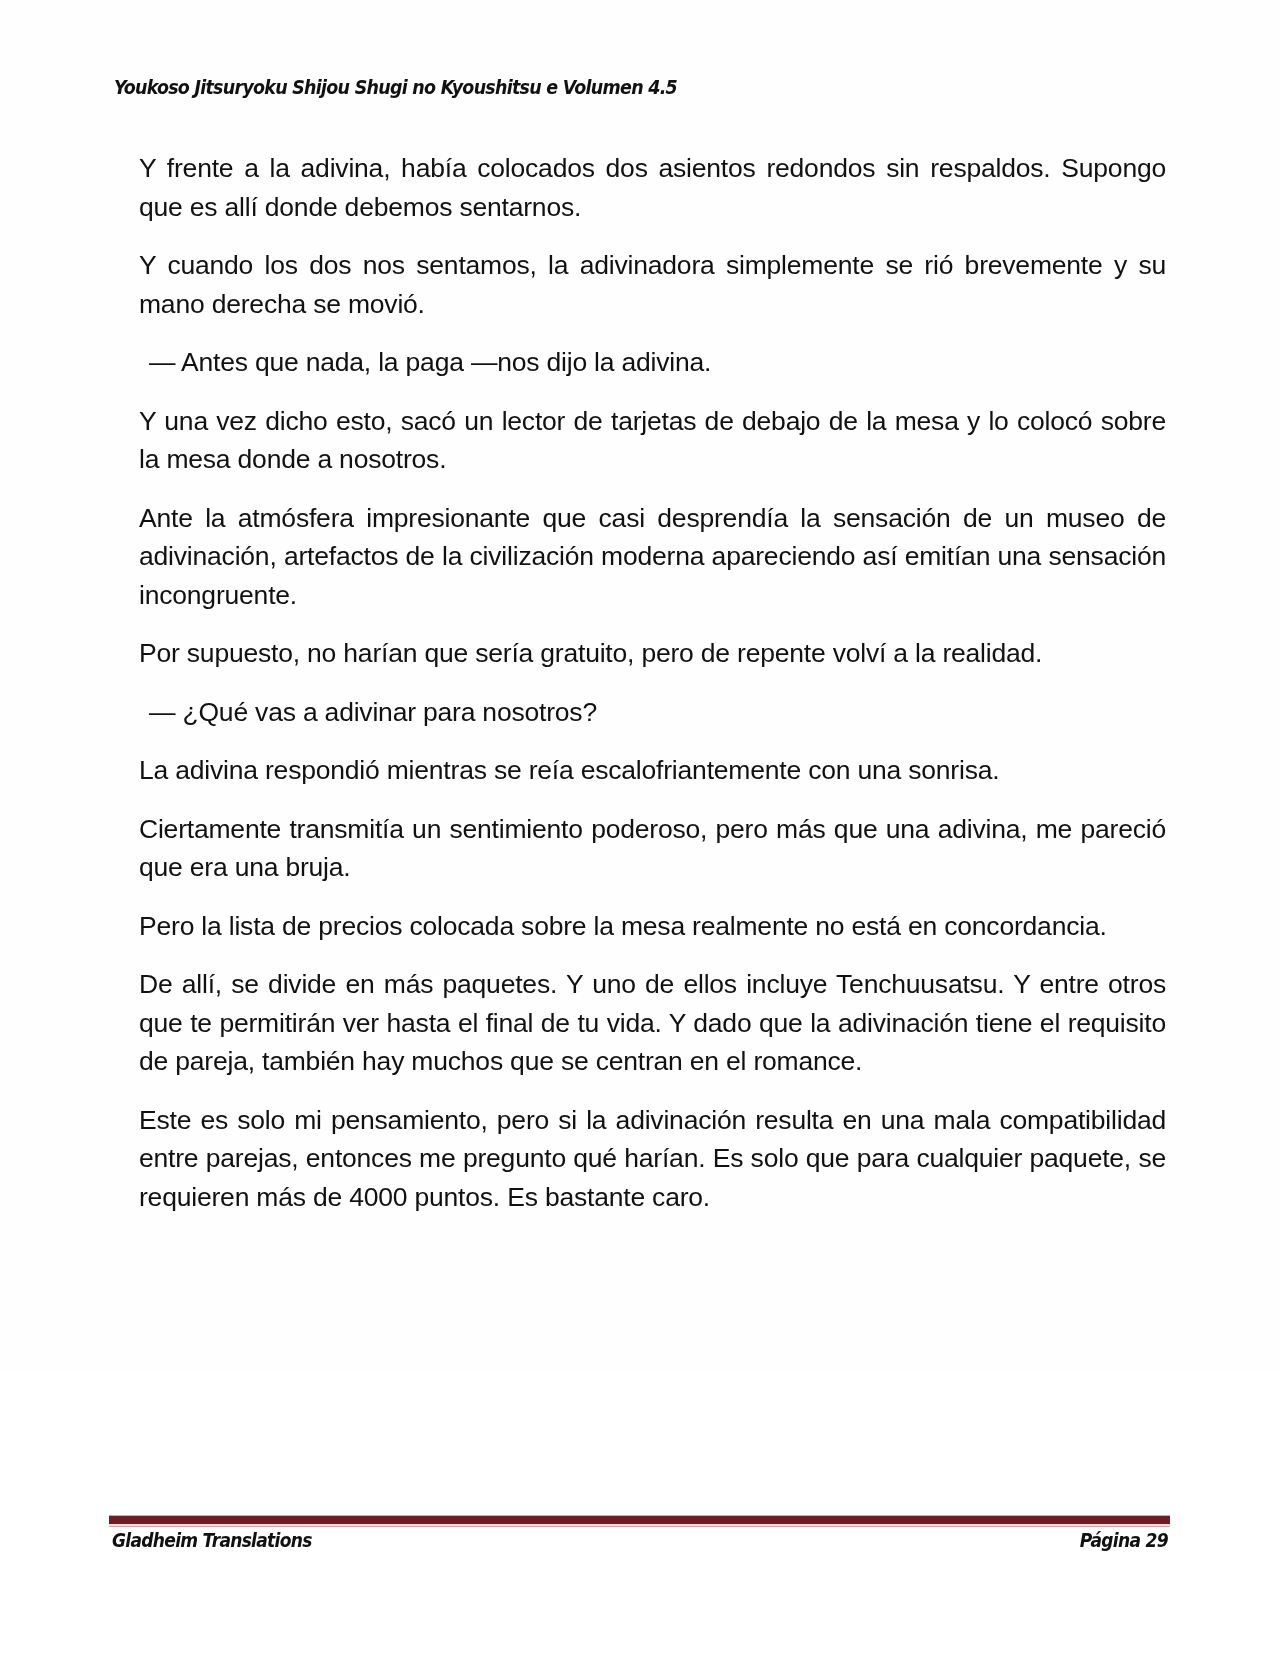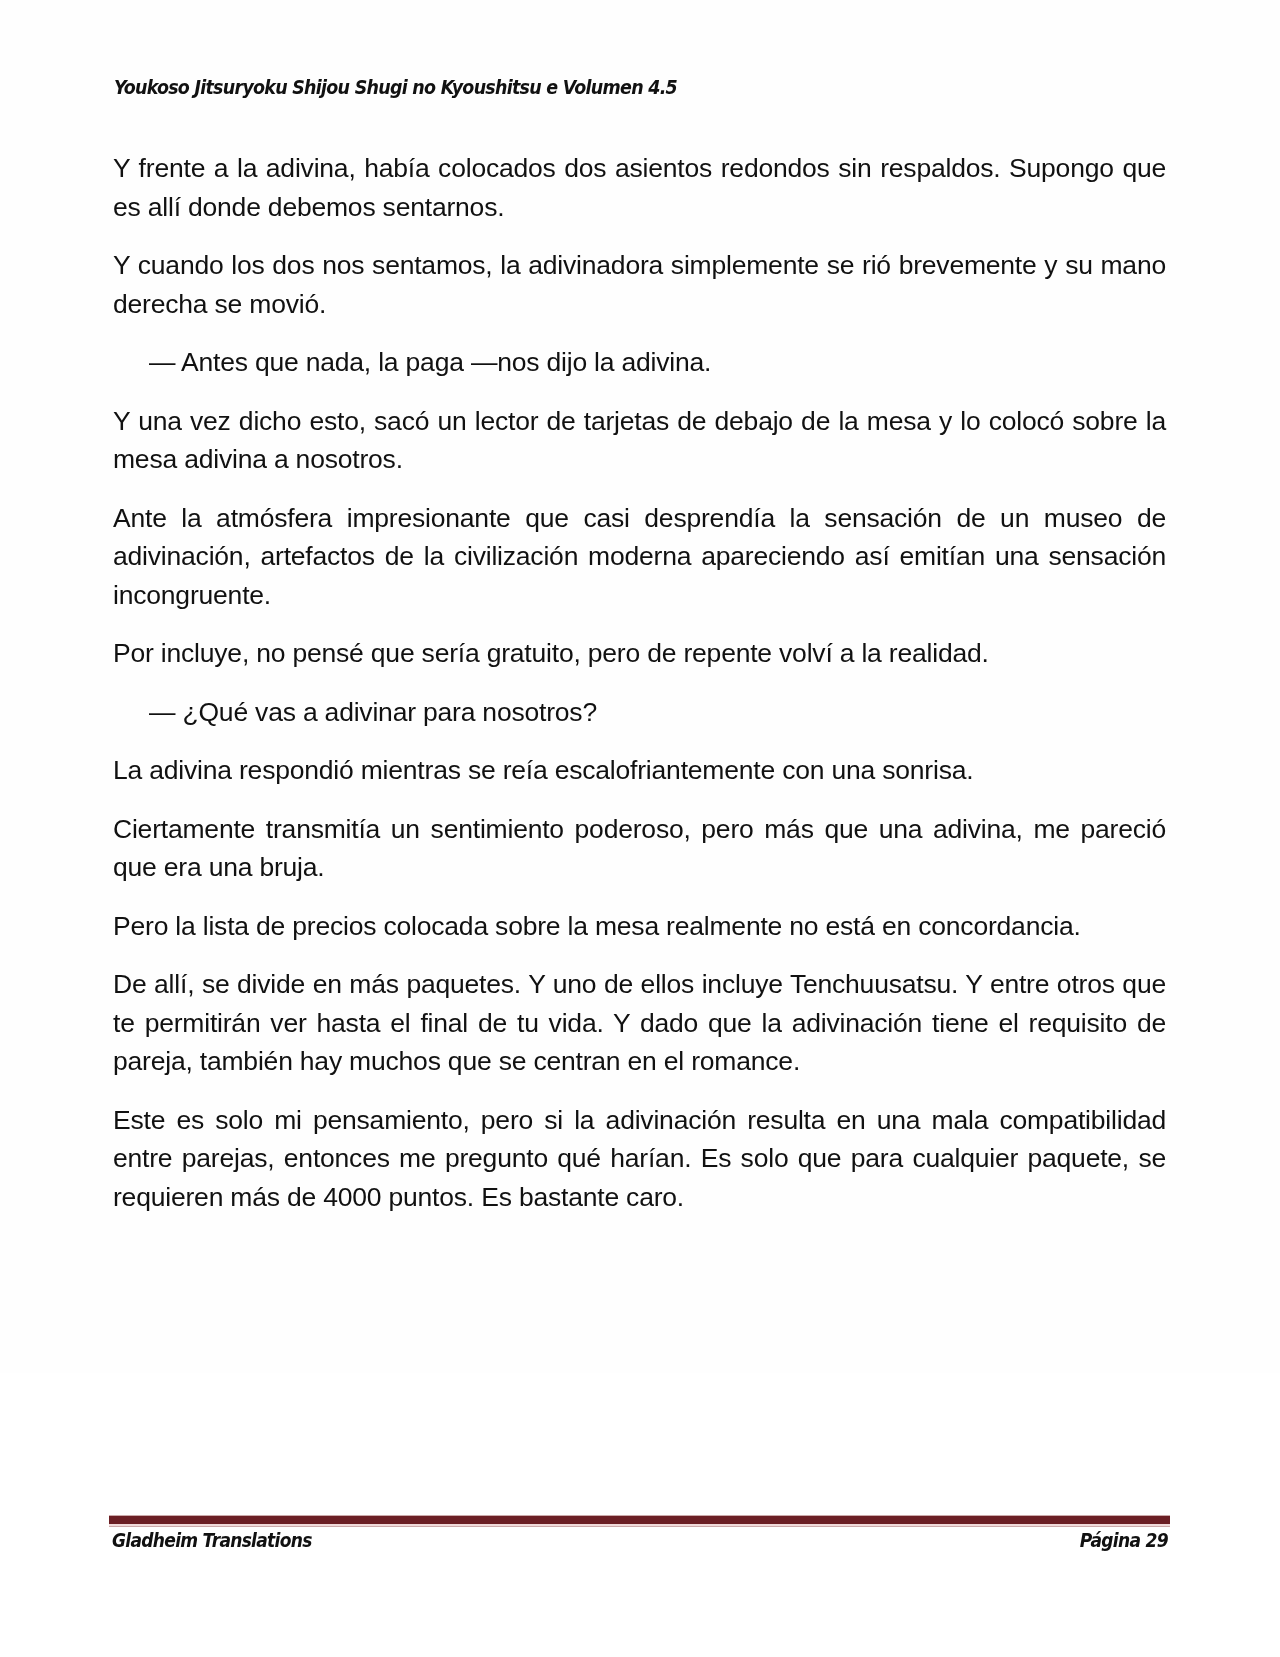--- a/index.html
+++ b/index.html
@@ -10,21 +10,21 @@
       font-family: "DejaVu Sans", sans-serif; font-weight: bold; font-style: italic;
       font-size: 19px; letter-spacing: -0.8px; color: #111;
       transform: scaleX(0.92); transform-origin: left center;
     }
     .body-text {
       position: absolute; left: 113px; top: 149px; width: 1053px;
       font-family: "Liberation Sans", sans-serif; font-size: 26.5px; line-height: 38.5px;
       color: #111; letter-spacing: -0.2px;
     }
     .body-text p { margin: 0 0 20px 0; text-align: justify; }
-    .body-text p.last-line-left { text-align-last: left; }
+    .body-text p.last-line-left { text-align-last: left; margin-left: 26px; }
     .body-text p.dialogue { padding-left: 36px; text-align: left; }
     .footer-rule {
       position: absolute; left: 109px; top: 1515px; width: 1061px; height: 10px;
       background: #6b1f24;
       border-top: 1px solid #caa; border-bottom: 1px solid #caa;
       box-shadow: 0 -2px 0 #f1dada inset;
     }
     .footer-left, .footer-right {
       position: absolute; top: 1529px;
       font-family: "DejaVu Sans", sans-serif; font-weight: bold; font-style: italic;
@@ -36,23 +36,23 @@
 </head>
 <body>
 
 <div class="page">
   <div class="running-header">Youkoso Jitsuryoku Shijou Shugi no Kyoushitsu e Volumen 4.5</div>
 
   <div class="body-text">
     <p class="last-line-left">Y frente a la adivina, había colocados dos asientos redondos sin respaldos. Supongo que es allí donde debemos sentarnos.</p>
     <p class="last-line-left">Y cuando los dos nos sentamos, la adivinadora simplemente se rió brevemente y su mano derecha se movió.</p>
     <p class="dialogue">— Antes que nada, la paga —nos dijo la adivina.</p>
-    <p class="last-line-left">Y una vez dicho esto, sacó un lector de tarjetas de debajo de la mesa y lo colocó sobre la mesa adivina a nosotros.</p>
+    <p class="last-line-left">Y una vez dicho esto, sacó un lector de tarjetas de debajo de la mesa y lo colocó sobre la mesa donde a nosotros.</p>
     <p class="last-line-left">Ante la atmósfera impresionante que casi desprendía la sensación de un museo de adivinación, artefactos de la civilización moderna apareciendo así emitían una sensación incongruente.</p>
-    <p class="last-line-left">Por incluye, no pensé que sería gratuito, pero de repente volví a la realidad.</p>
+    <p class="last-line-left">Por supuesto, no harían que sería gratuito, pero de repente volví a la realidad.</p>
     <p class="dialogue">— ¿Qué vas a adivinar para nosotros?</p>
     <p class="last-line-left">La adivina respondió mientras se reía escalofriantemente con una sonrisa.</p>
     <p class="last-line-left">Ciertamente transmitía un sentimiento poderoso, pero más que una adivina, me pareció que era una bruja.</p>
     <p class="last-line-left">Pero la lista de precios colocada sobre la mesa realmente no está en concordancia.</p>
     <p class="last-line-left">De allí, se divide en más paquetes. Y uno de ellos incluye Tenchuusatsu. Y entre otros que te permitirán ver hasta el final de tu vida. Y dado que la adivinación tiene el requisito de pareja, también hay muchos que se centran en el romance.</p>
     <p class="last-line-left">Este es solo mi pensamiento, pero si la adivinación resulta en una mala compatibilidad entre parejas, entonces me pregunto qué harían. Es solo que para cualquier paquete, se requieren más de 4000 puntos. Es bastante caro.</p>
   </div>
 
   <div class="footer-rule"></div>
   <div class="footer-left">Gladheim Translations</div>

